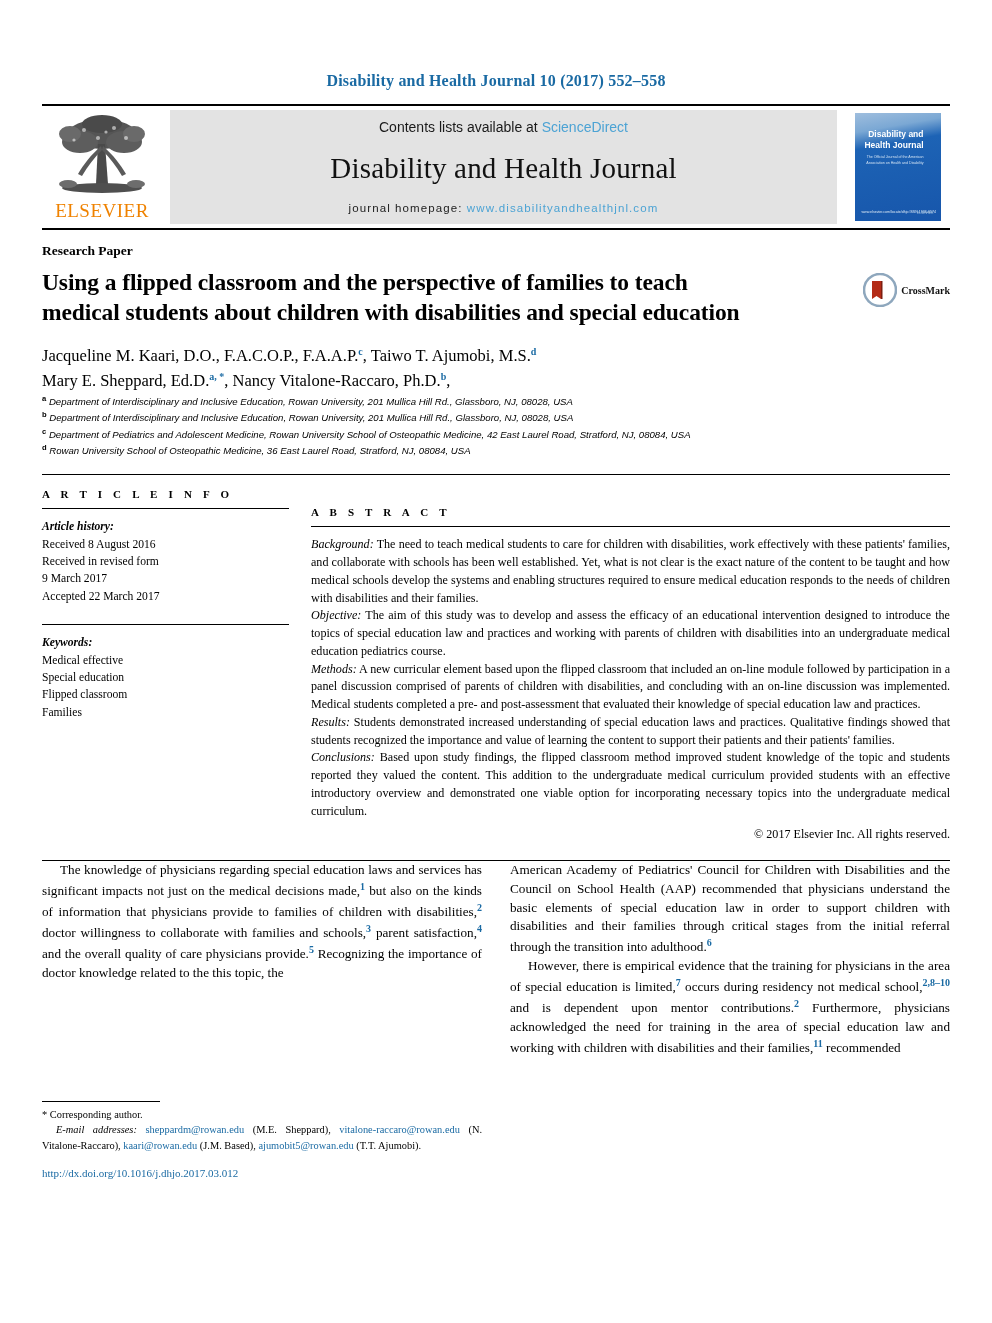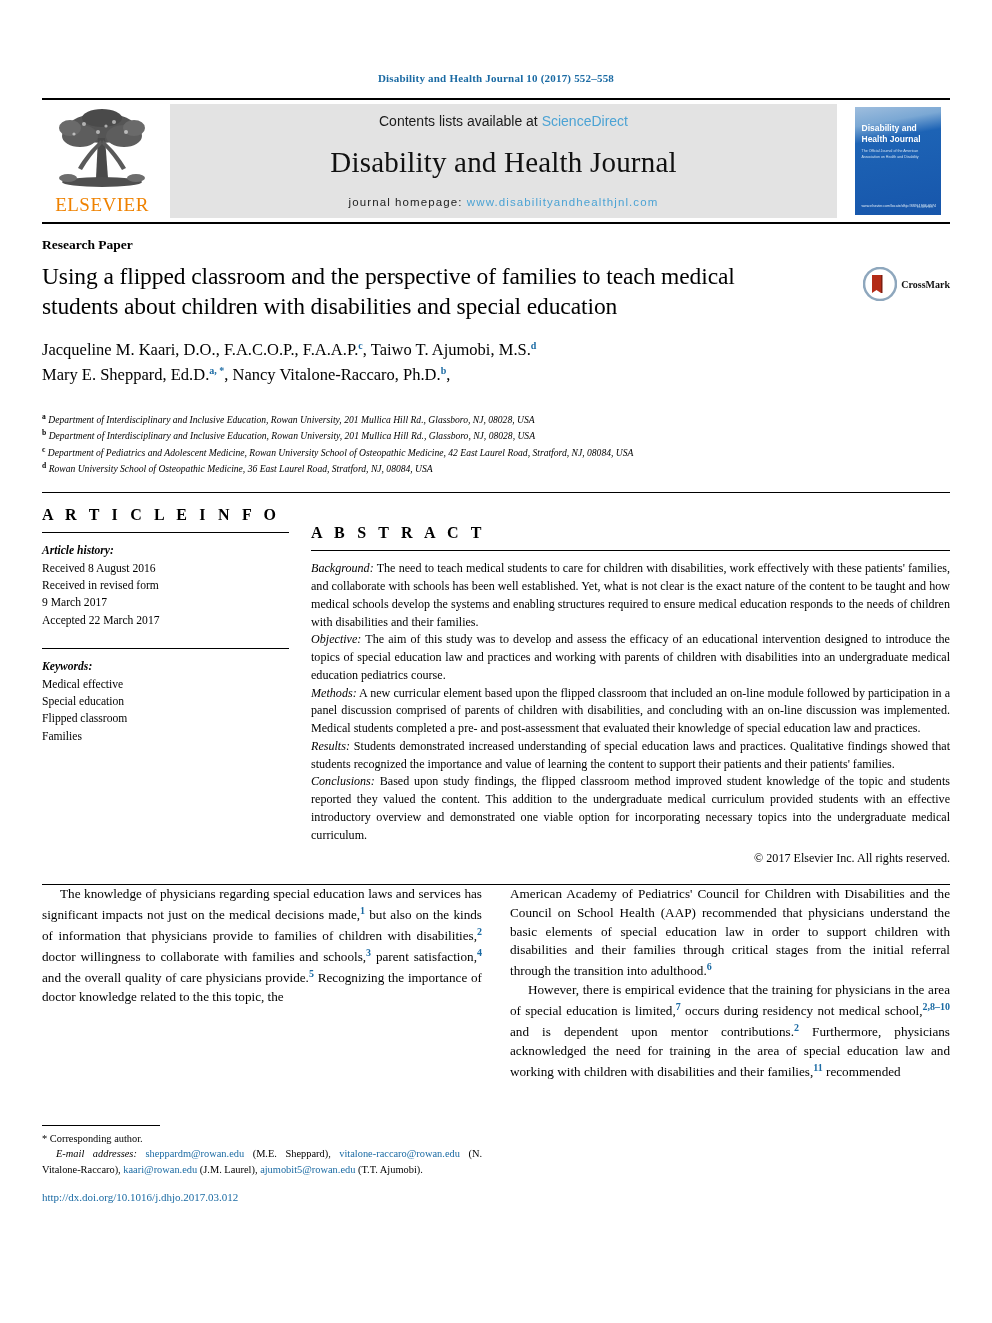--- a/index.html
+++ b/index.html
@@ -23,21 +23,21 @@
     box-sizing: border-box;
     padding: 0 42px;
   }
 
   
   .running-head {
     text-align: center;
     color: #1a6aa3;
     font-family: "Liberation Serif", serif;
     font-weight: bold;
-    font-size: 11px;
+    font-size: 16px;
     letter-spacing: .2px;
     padding-top: 72px;
   }
 
   
   .masthead-wrap {
     margin-top: 14px;
     border-top: 2.5px solid #000;
     border-bottom: 2.5px solid #000;
     display: flex;
@@ -101,22 +101,23 @@
     display: flex;
     align-items: center;
     justify-content: center;
   }
   .cover-inner {
     width: 86px;
     height: 108px;
     background: linear-gradient(170deg, #9fbede 0%, #7ba8d4 16%, #1d63b5 30%, #1756ab 100%);
     position: relative;
     box-sizing: border-box;
-    padding: 16px 7px 0 7px;
+    padding: 16px 17px 0 7px;
     font-family: "Liberation Sans", sans-serif;
+    text-align: right;
   }
   .cover-inner .ct {
     color: #ffffff;
     font-size: 8.5px;
     line-height: 1.25;
     font-weight: bold;
   }
   .cover-inner .cs {
     color: #cfe0f2;
     font-size: 3.6px;
@@ -146,21 +147,21 @@
     font-size: 13.5px;
     margin-top: 13px;
   }
   .title-row {
     display: flex;
     align-items: flex-start;
     justify-content: space-between;
   }
   h1.article-title {
     font-family: "Liberation Serif", serif;
-    font-weight: normal;
+    font-weight: bold;
     font-size: 23.5px;
     line-height: 1.27;
     margin: 9px 0 0 0;
     max-width: 700px;
     letter-spacing: -.1px;
   }
   .crossmark {
     flex: 0 0 auto;
     margin-top: 14px;
     display: flex;
@@ -182,22 +183,22 @@
     margin-top: 15px;
     max-width: 790px;
   }
   .authors sup, .sup-ref {
     color: #1a6aa3;
     font-size: 10px;
     vertical-align: super;
     font-weight: bold;
   }
   .affiliations {
-    margin-top: 24px;
-    font-family: Liberation Serif, serif;
+    margin-top: 0;
+    font-family: Liberation Sans, sans-serif;
     font-style: italic;
     font-size: 9.6px;
     line-height: 1.58;
   }
   .affiliations .mark {
     font-style: normal;
     font-weight: bold;
     font-size: 7.6px;
     vertical-align: super;
   }
@@ -215,21 +216,21 @@
     flex: 0 0 247px;
     width: 247px;
   }
   .col-abstract {
     flex: 1 1 auto;
     margin-top: 18px;
   }
   .sec-head {
     font-family: "Liberation Serif", serif;
     font-weight: bold;
-    font-size: 16px;
+    font-size: 11px;
     letter-spacing: 4.2px;
   }
   .rule {
     border-bottom: 1.4px solid #000;
     margin: 8px 0 9px 0;
   }
   .info-block {
     font-family: "Liberation Serif", serif;
     font-size: 11.6px;
     line-height: 1.5;
@@ -442,21 +443,21 @@
         <p><span>The knowledge of physicians regarding special education laws and services has significant impacts not just on the medical decisions made,</span><sup class="sup-ref">1</sup><span> but also on the kinds of information that physicians provide to families of children with disabilities,</span><sup class="sup-ref">2</sup><span> doctor willingness to collaborate with families and schools,</span><sup class="sup-ref">3</sup><span> parent satisfaction,</span><sup class="sup-ref">4</sup><span> and the overall quality of care physicians provide.</span><sup class="sup-ref">5</sup><span> Recognizing the importance of doctor knowledge related to the this topic, the</span></p>
       </div>
 
       <div class="footnotes">
         <div class="fn-rule"></div>
         <div class="fn">
           <span>* Corresponding author.</span>
         </div>
         <div class="fn" style="text-indent:14px;">
           <span class="em">E-mail addresses:</span>
-          <span class="link">sheppardm@rowan.edu</span><span> (M.E. Sheppard), </span><span class="link">vitalone-raccaro@rowan.edu</span><span> (N. Vitalone-Raccaro), </span><span class="link">kaari@rowan.edu</span><span> (J.M. Laurel), </span><span class="link">ajumobit5@rowan.edu</span><span> (T.T. Ajumobi).</span>
+          <span class="link">sheppardm@rowan.edu</span><span> (M.E. Sheppard), </span><span class="link">vitalone-raccaro@rowan.edu</span><span> (N. Vitalone-Raccaro), </span><span class="link">kaari@rowan.edu</span><span> (J.M. Based), </span><span class="link">ajumobit5@rowan.edu</span><span> (T.T. Ajumobi).</span>
         </div>
         <div class="doi-line">http://dx.doi.org/10.1016/j.dhjo.2017.03.012</div>
       </div>
     </div>
 
     <div class="bcol">
       <p style="text-indent:0;"><span>American Academy of Pediatrics' Council for Children with Disabilities and the Council on School Health (AAP) recommended that physicians understand the basic elements of special education law in order to support children with disabilities and their families through critical stages from the initial referral through the transition into adulthood.</span><sup class="sup-ref">6</sup></p>
       <p><span>However, there is empirical evidence that the training for physicians in the area of special education is limited,</span><sup class="sup-ref">7</sup><span> occurs during residency not medical school,</span><sup class="sup-ref">2,8–10</sup><span> and is dependent upon mentor contributions.</span><sup class="sup-ref">2</sup><span> Furthermore, physicians acknowledged the need for training in the area of special education law and working with children with disabilities and their families,</span><sup class="sup-ref">11</sup><span> recommended</span></p>
     </div>
   </div>

